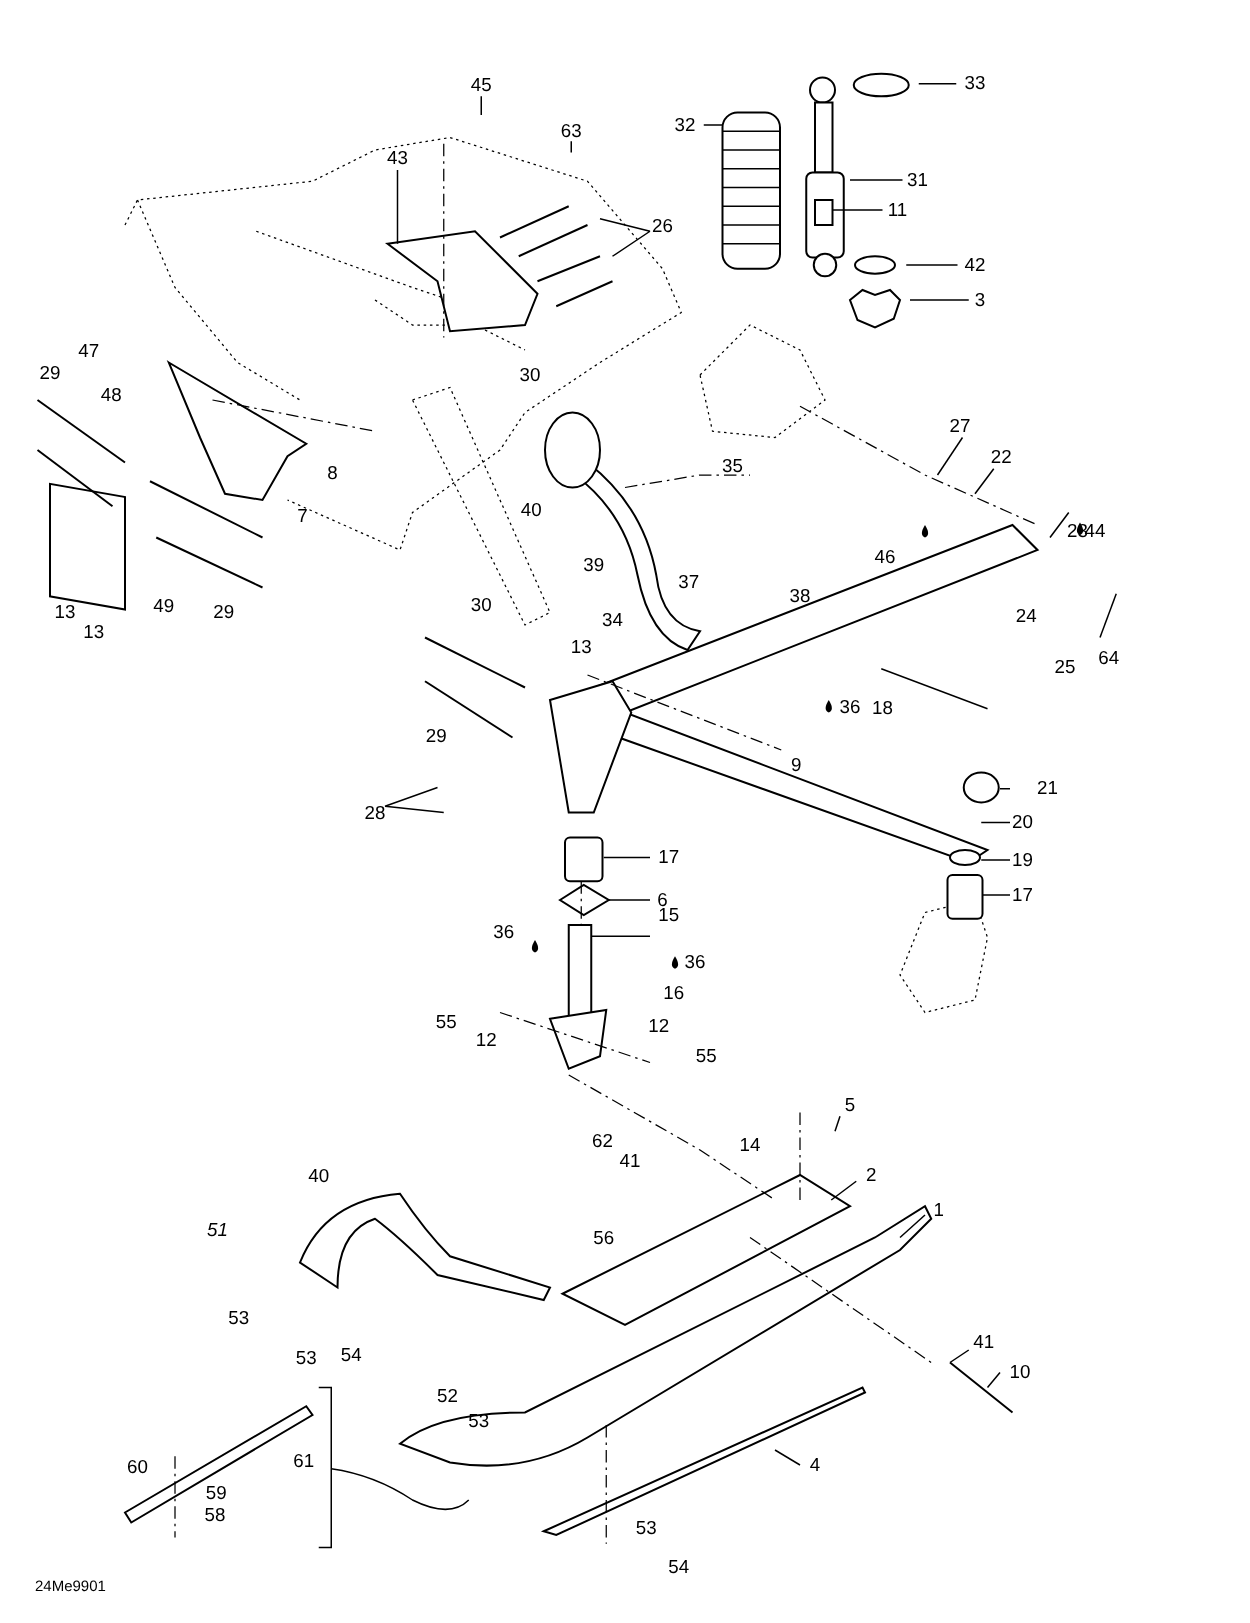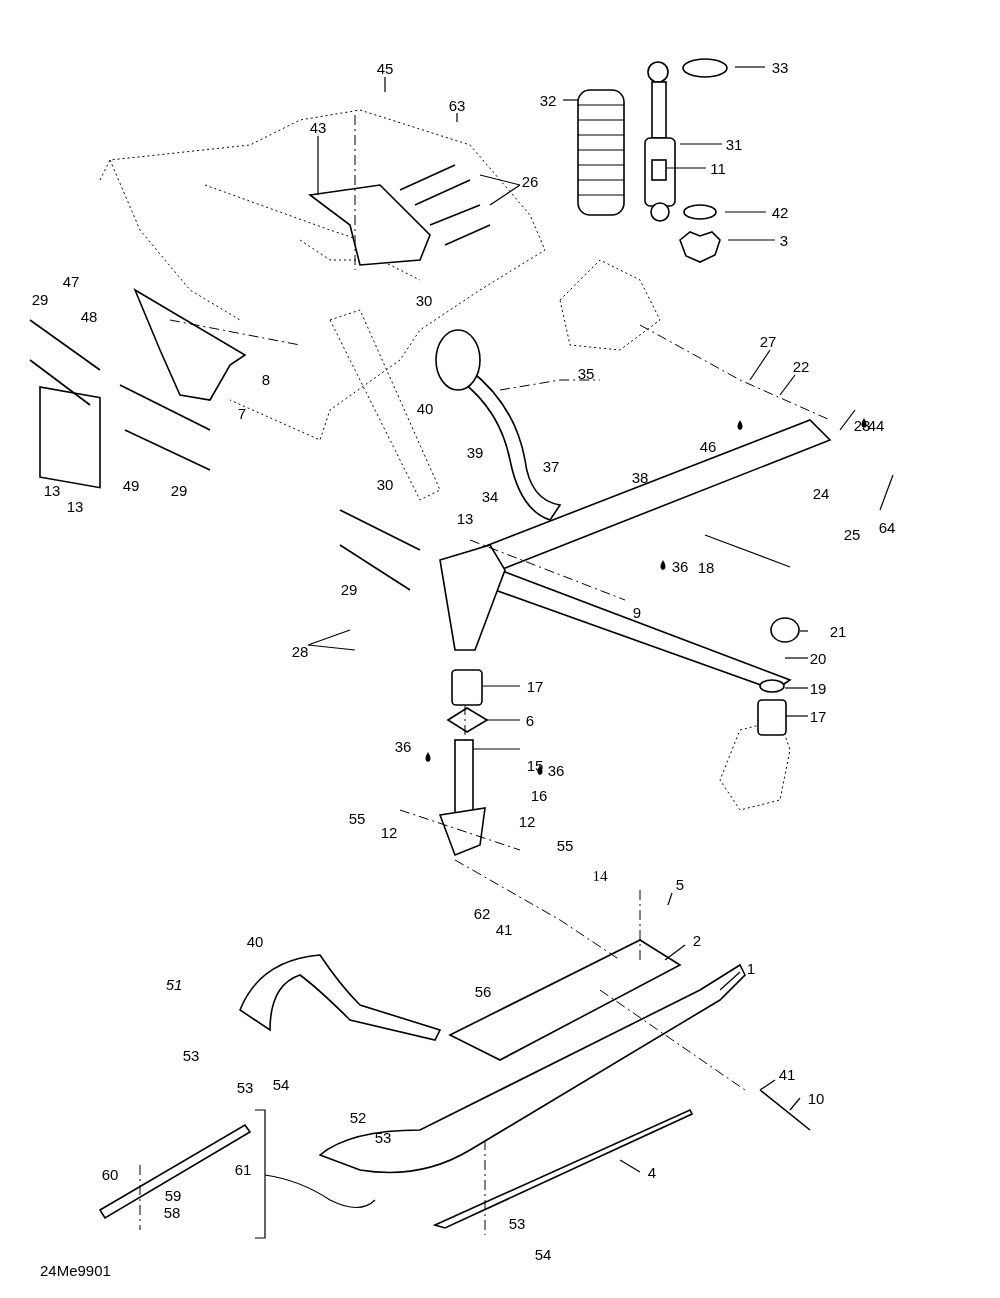--- a/index.html
+++ b/index.html
@@ -1,19 +1,19 @@
 <!DOCTYPE html>
 <html><head>
 <meta charset="utf-8">
 <style>
   html,body{margin:0;padding:0;background:#fff;}
   body{width:1000px;height:1298px;position:relative;overflow:hidden;font-family:"Liberation Sans",sans-serif;}
   #stage{position:absolute;left:0;top:0;width:1000px;height:920px;}
   .lbl{position:absolute;font-size:15px;color:#000;line-height:1;white-space:nowrap;transform:translate(-50%,-50%);}
-  .code{position:absolute;left:40px;top:1262px;font-size:15px;color:#000;}
+  .code{position:absolute;left:28px;top:1262px;font-size:12px;color:#000;}
   svg{position:absolute;left:0;top:0;}
   .ln{stroke:#000;stroke-width:1.2;fill:none;}
   .part{stroke:#000;stroke-width:1.6;fill:#fff;}
   .dot{stroke:#000;stroke-width:1;fill:none;stroke-dasharray:2 3;}
   .dash{stroke:#000;stroke-width:1;fill:none;stroke-dasharray:10 4 2 4;}
   .drop{fill:#000;}
 </style>
 </head>
 <body>
 
@@ -198,31 +198,31 @@
       <div class="lbl" style="left: 349px; top: 589px;">29</div>
       <div class="lbl" style="left: 637px; top: 612px;">9</div>
       <div class="lbl" style="left: 818px; top: 631px; margin-left: 20px;">21</div>
       <div class="lbl" style="left: 300px; top: 651px;">28</div>
       <div class="lbl" style="left: 818px; top: 658px;">20</div>
       <div class="lbl" style="left: 535px; top: 686px;">17</div>
       <div class="lbl" style="left: 818px; top: 688px;">19</div>
       <div class="lbl" style="left: 530px; top: 720px;">6</div>
       <div class="lbl" style="left: 818px; top: 716px;">17</div>
       <div class="lbl" style="left: 403px; top: 746px;">36</div>
-      <div class="lbl" style="left: 535px; top: 765px;">15</div>
+      <div class="lbl" style="left: 535px; top: 732px;">15</div>
       <div class="lbl" style="left: 556px; top: 770px;">36</div>
       <div class="lbl" style="left: 539px; top: 795px;">16</div>
       <div class="lbl" style="left: 357px; top: 818px;">55</div>
       <div class="lbl" style="left: 389px; top: 832px;">12</div>
       <div class="lbl" style="left: 527px; top: 821px;">12</div>
       <div class="lbl" style="left: 565px; top: 845px;">55</div>
       <div class="lbl" style="left: 680px; top: 884px;">5</div>
       <div class="lbl" style="left: 482px; top: 913px;">62</div>
       <div class="lbl" style="left: 504px; top: 929px;">41</div>
-      <div class="lbl" style="left: 600px; top: 876px; font-family: Liberation Serif, serif;">14</div>
+      <div class="lbl" style="left: 600px; top: 916px;">14</div>
       <div class="lbl" style="left: 697px; top: 940px;">2</div>
       <div class="lbl" style="left: 255px; top: 941px;">40</div>
       <div class="lbl" style="left: 751px; top: 968px;">1</div>
       <div class="lbl" style="left: 174px; top: 984px; font-style: italic;">51</div>
       <div class="lbl" style="left: 483px; top: 991px;">56</div>
       <div class="lbl" style="left: 191px; top: 1055px;">53</div>
       <div class="lbl" style="left: 245px; top: 1087px;">53</div>
       <div class="lbl" style="left: 281px; top: 1084px;">54</div>
       <div class="lbl" style="left: 358px; top: 1117px;">52</div>
       <div class="lbl" style="left: 787px; top: 1074px;">41</div>

